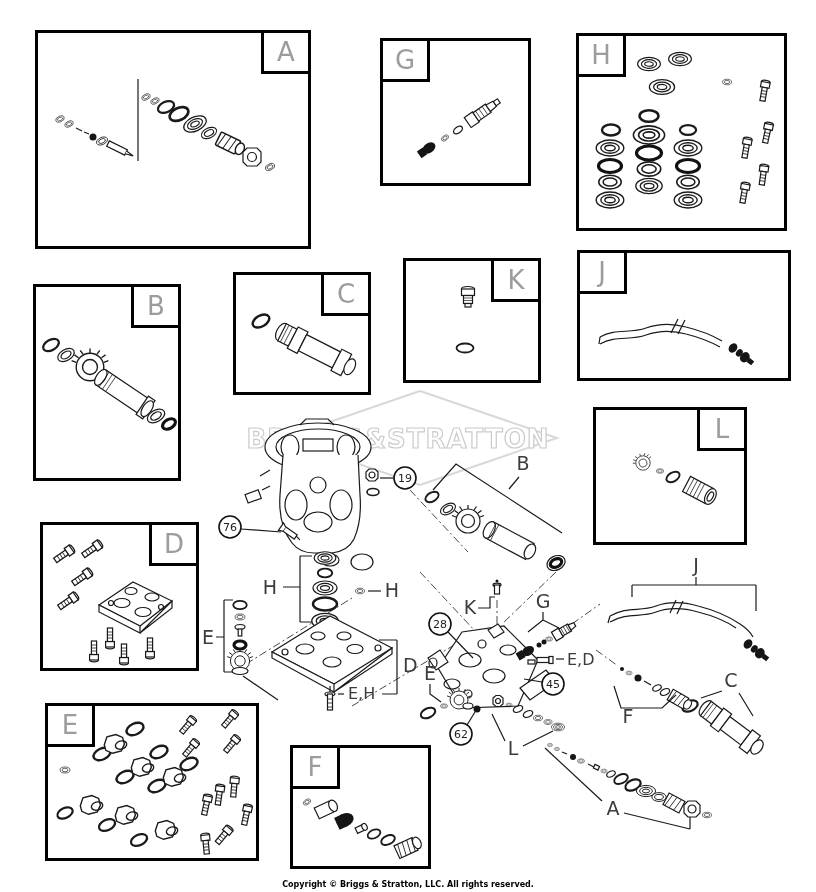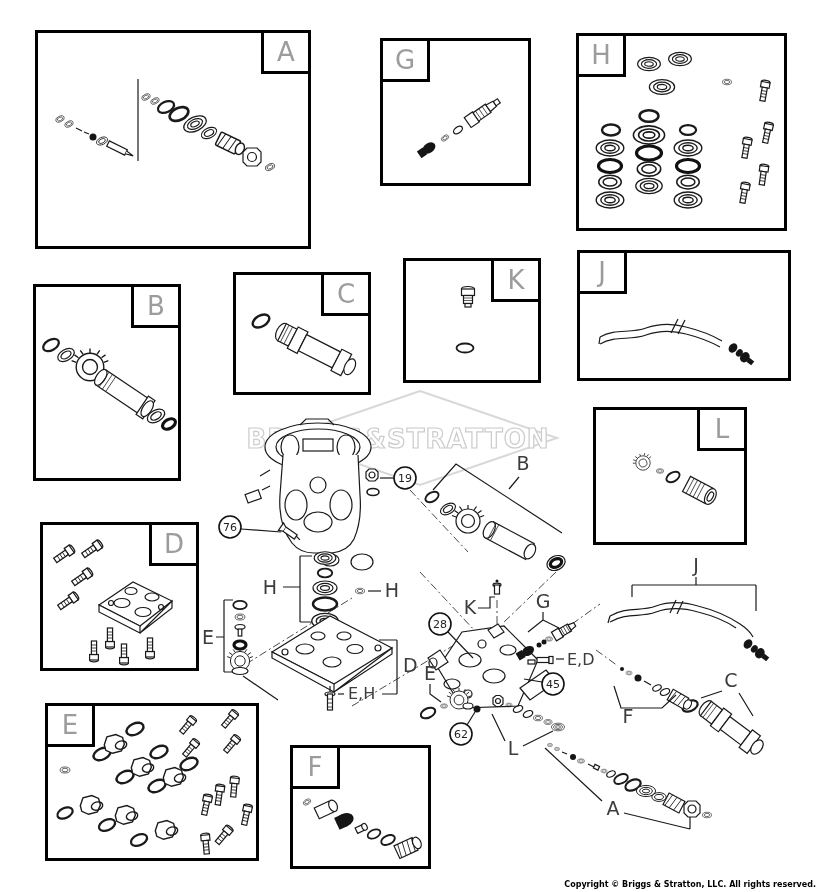--- a/index.html
+++ b/index.html
@@ -19,21 +19,21 @@
   .f1{fill:#fff;stroke:#1a1a1a;stroke-width:1.2;}
   .fd{fill:#151515;stroke:none;}
   .cc{fill:#fff;stroke:#111;stroke-width:1.6;}
   .dd{stroke:#4a4a4a;stroke-width:1;fill:none;stroke-dasharray:8 3 2 3;}
   .lt{font:19px "DejaVu Sans",sans-serif;fill:#3c3c3c;}
   .lts{font:16px "DejaVu Sans",sans-serif;fill:#3c3c3c;}
   .co{font:11px "DejaVu Sans",sans-serif;fill:#222;text-anchor:middle;}
   .wm{font:bold 26px "DejaVu Sans",sans-serif;fill:#fff;stroke:#ccc;stroke-width:1.2;
       letter-spacing:1px;text-anchor:middle;}
   .fin{fill:none;stroke:#d8d8d8;stroke-width:2;}
-  #copyright{position:absolute;left:0;right:0;bottom:3px;text-align:right;
+  #copyright{position:absolute;left:0;right:0;bottom:3px;text-align:center;
              font:bold 8px "DejaVu Sans",sans-serif;color:#000;margin-top:36px;}
 </style>
 </head>
 <body>
 
 <div id="page">
 
 <svg style="position:absolute;width:0;height:0" aria-hidden="true">
   <defs>
     <g id="g-oring">

